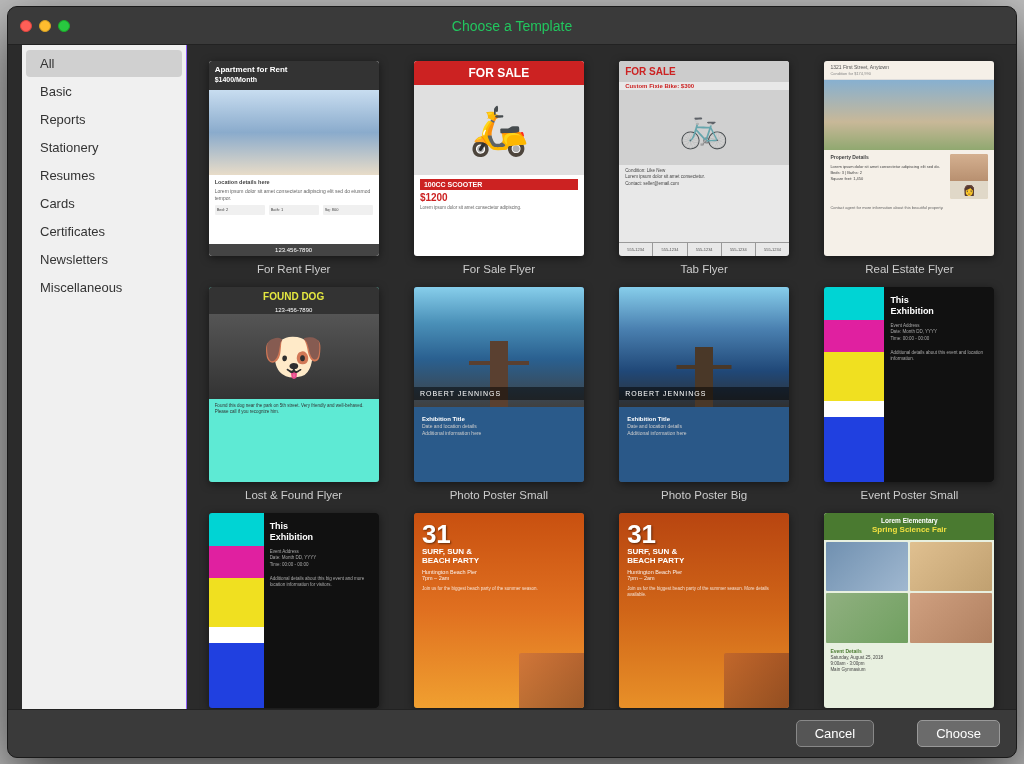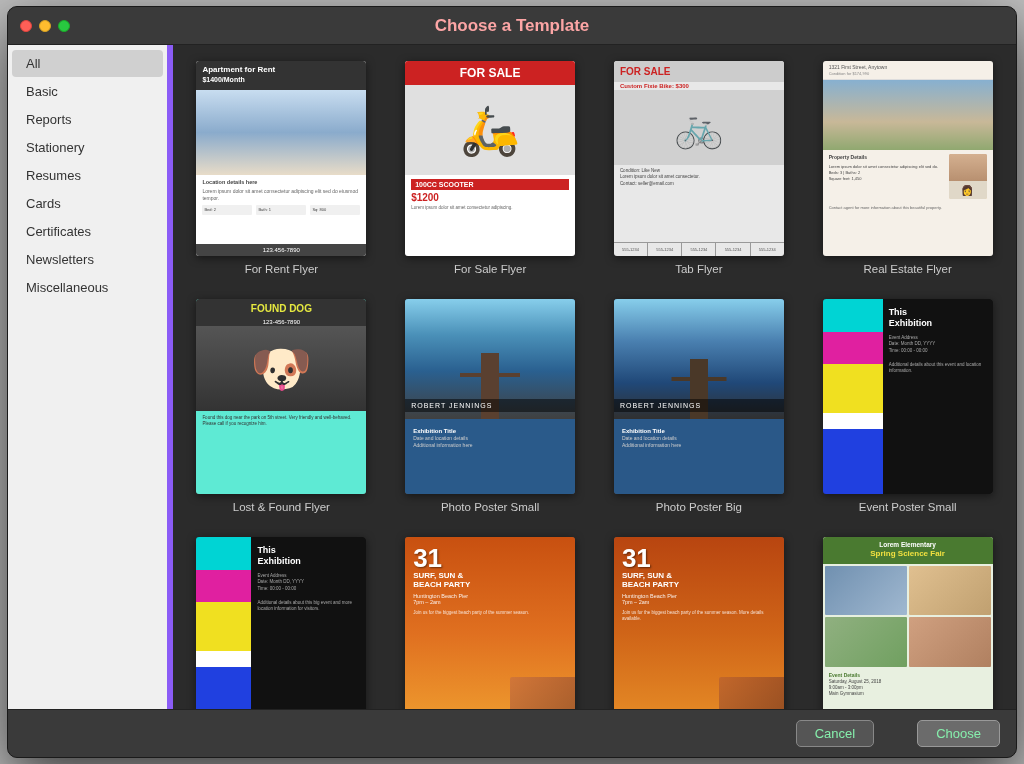--- a/index.html
+++ b/index.html
@@ -28,23 +28,23 @@
       background: #3a3a3a;
       height: 38px;
       display: flex;
       align-items: center;
       justify-content: center;
       position: relative;
       border-bottom: 1px solid #222;
       flex-shrink: 0;
     }
     .titlebar-title {
-      color: #fca5a5;
-      font-size: 17px;
-      font-weight: 700;
+      color: #22c55e;
+      font-size: 14px;
+      font-weight: 400;
     }
     .window-controls {
       position: absolute;
       left: 12px;
       display: flex;
       gap: 7px;
       align-items: center;
     }
     .window-btn {
       width: 12px;
@@ -56,24 +56,25 @@
     .minimize-btn { background: #febc2e; border: 1px solid #d6a123; }
     .maximize-btn { background: #28c840; border: 1px solid #1aab29; }
     .content {
       display: flex;
       flex: 1;
       overflow: hidden;
     }
     .sidebar {
       width: 165px;
       background: #f0f0f0;
-      border-right: 6px solid #8b5cf6;
+      border-right: 1px solid #8b5cf6;
       flex-shrink: 0;
       padding-top: 4px;
       overflow-y: auto;
+      margin-left: 14px;
     }
     .sidebar-item {
       padding: 6px 14px;
       font-size: 13px;
       color: #333;
       cursor: pointer;
       border-radius: 4px;
       margin: 1px 4px;
     }
     .sidebar-item.active {
@@ -82,21 +83,21 @@
     }
     .main-area {
       flex: 1;
       overflow-y: auto;
       padding: 16px 10px;
       background: #2b2b2b;
     }
     .templates-grid {
       display: grid;
       grid-template-columns: repeat(4, 1fr);
-      gap: 24px 12px;
+      gap: 12px 12px;
     }
     .template-item {
       display: flex;
       flex-direction: column;
       align-items: center;
       cursor: pointer;
     }
     .template-thumb {
       width: 170px;
       height: 195px;
@@ -123,21 +124,21 @@
       gap: 10px;
       flex-shrink: 0;
     }
     .footer-btn {
       padding: 5px 18px;
       font-size: 13px;
       border-radius: 5px;
       cursor: pointer;
       border: 1px solid #888;
       background: #555;
-      color: #86efac;
+      color: #ffffff;
     }
     .footer-btn.primary {
       background: #6b6b6b;
       border-color: #999;
       margin-left: 33px;
     }
 
     
     .thumb-inner {
       width: 100%;

